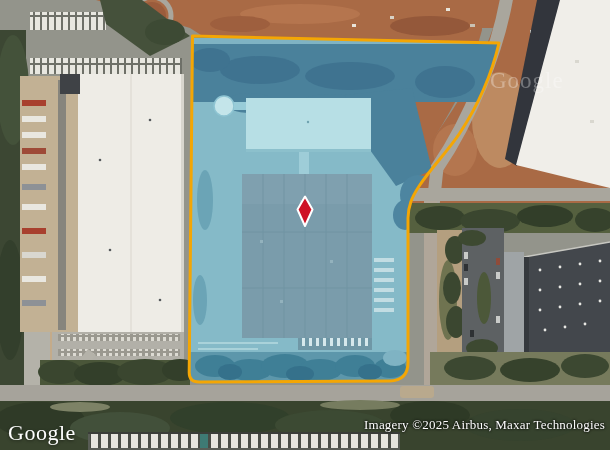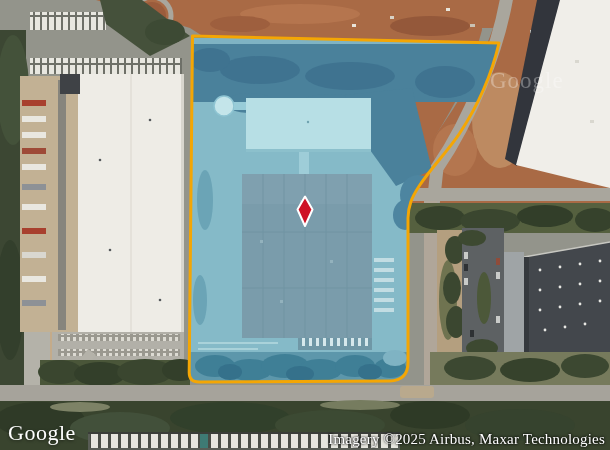--- a/index.html
+++ b/index.html
@@ -13,22 +13,22 @@
     position:absolute;left:8px;bottom:4px;
     color:#ffffff;font-size:22px;font-weight:500;letter-spacing:.5px;
     text-shadow:0 1px 3px rgba(0,0,0,.55);
   }
   .watermark{
     position:absolute;left:490px;top:68px;
     color:rgba(255,255,255,.32);font-size:23px;font-weight:500;letter-spacing:1px;
     pointer-events:none;
   }
   .attribution{
-    position:absolute;right:5px;bottom:2px;
-    color:#ffffff;font-size:15px;letter-spacing:.2px;
+    position:absolute;right:5px;bottom:17px;
+    color:#ffffff;font-size:13px;letter-spacing:.2px;
     text-shadow:0 0 3px rgba(0,0,0,.9),0 0 2px rgba(0,0,0,.9);
   }
 </style>
 </head>
 <body>
 
 <div class="stage">
 <svg width="610" height="450" viewBox="0 0 610 450">
   <defs>
     <clipPath id="parcelClip">

